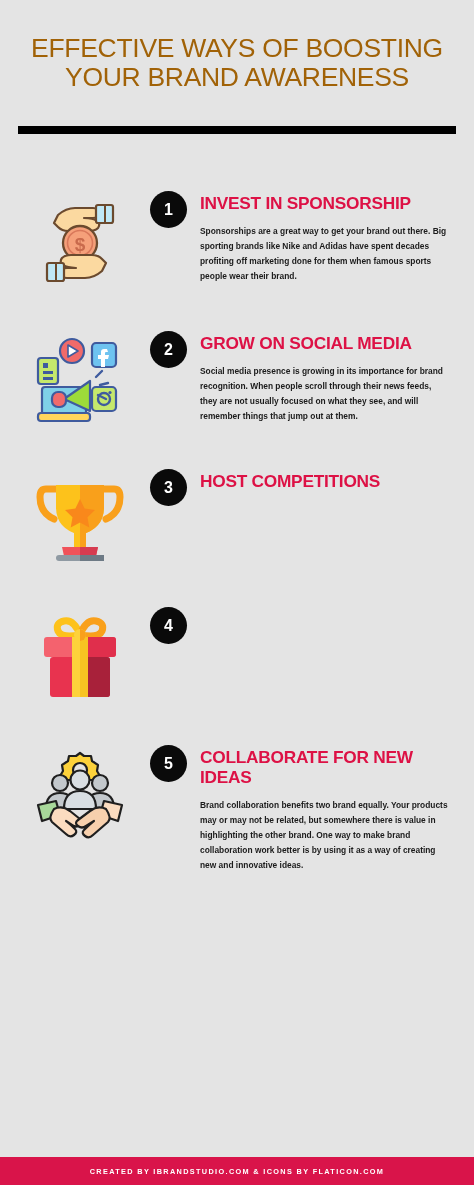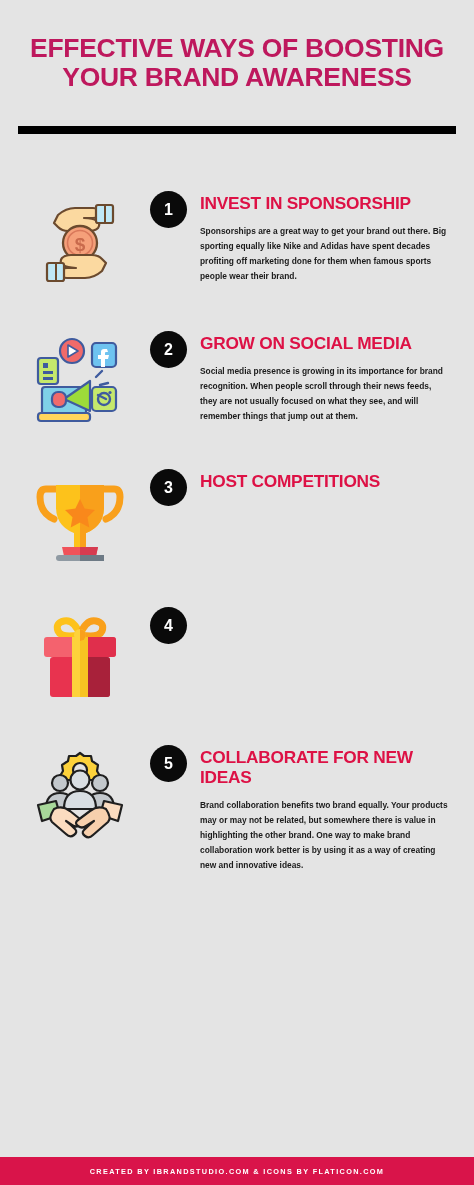--- a/index.html
+++ b/index.html
@@ -8,22 +8,22 @@
     background:#e4e4e4;
     font-family:"Liberation Sans", sans-serif;
     position:relative;
     overflow:hidden;
   }
   .infographic { width:474px; height:1185px; position:relative; background:#e4e4e4; }
 
   
   .header { padding:34px 28px 0 28px; }
   .title {
-    color:#be185d;
-    font-weight:bold;
+    color:#a16207;
+    font-weight:normal;
     font-size:26.5px;
     line-height:29px;
     letter-spacing:-0.3px;
     text-align:center;
     text-transform:uppercase;
   }
   .rule-wrap { margin-top:34px; padding:0 18px; }
   .rule { height:8px; background:#000; width:100%; }
 
   
@@ -124,21 +124,21 @@
             <path d="M74 78 q-8 7 -17 7 h-18 q-6 0 -6 -5 q0 -5 6 -5 h9 q-9 0 -13 -3 q-4 -3 -1 -7 q3 -3 9 -3 h21 q6 0 10 4 l4 4 z" fill="#fbd9a0" stroke="#6b4a2e" stroke-width="2.2" stroke-linejoin="round"></path>
             <rect x="19" y="70" width="17" height="18" rx="2" fill="#bfe8f7" stroke="#6b4a2e" stroke-width="2.2"></rect>
             <line x1="28" y1="70" x2="28" y2="88" stroke="#6b4a2e" stroke-width="2"></line>
           </svg>
         </div>
       </div>
       <div class="body-col">
         <div class="badge">1</div>
         <div class="text-col">
           <div class="sec-title">INVEST IN SPONSORSHIP</div>
-          <div class="sec-body">Sponsorships are a great way to get your brand out there. Big sporting equally like Nike and Adidas have spent decades profiting off marketing done for them when famous sports people wear their brand.</div>
+          <div class="sec-body">Sponsorships are a great way to get your brand out there. Big sporting brands like Nike and Adidas have spent decades profiting off marketing done for them when famous sports people wear their brand.</div>
         </div>
       </div>
     </div>
 
     <div class="section sec-2">
       <div class="icon-col">
         <div class="icon-box">
           <svg viewBox="0 0 104 96" width="104" height="96">
 
             <rect x="10" y="25" width="20" height="26" rx="3" fill="#c5e86c" stroke="#3f5b9e" stroke-width="2.2"></rect>

